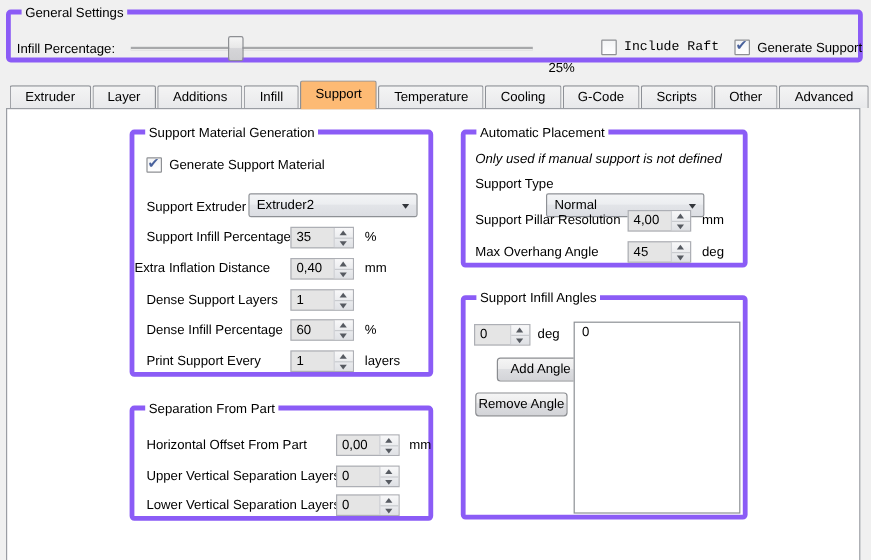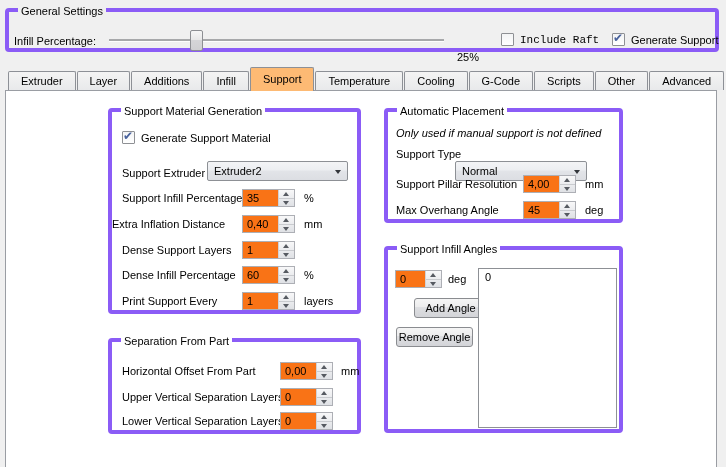--- a/index.html
+++ b/index.html
@@ -38,21 +38,21 @@
   .tab{height:19px;line-height:19px;padding:0 12px;margin-right:1px;box-sizing:border-box;
     border:1px solid #8d9096;border-bottom:none;border-radius:2px 2px 0 0;
     background:linear-gradient(#f4f4f4,#e8e9eb);white-space:nowrap;}
   .tab.active{height:24px;line-height:22px;margin-bottom:-1px;background:#fdba74;z-index:6;position:relative;}
 
   
   .panel{position:absolute;left:5px;top:90px;width:712px;height:380px;box-sizing:border-box;
     background:#ffffff;border:1px solid #9a9da3;}
 
   
-  .spin{position:absolute;height:18px;box-sizing:border-box;border:1px solid #adafb5;background:#f97316;display:flex;}
+  .spin{position:absolute;height:18px;box-sizing:border-box;border:1px solid #adafb5;background:#e5e5e5;display:flex;}
   .spin .sv{flex:1;padding:2px 0 0 4px;line-height:13px;}
   .spin .sb{width:16px;box-sizing:border-box;border-left:1px solid #d0d2d6;display:flex;flex-direction:column;
     background:linear-gradient(#f8f8f9,#dfe1e5);}
   .spin .su,.spin .sd{flex:1;position:relative;}
   .spin .sd{border-top:1px solid #c9cbcf;}
   .spin .su::after{content:"";position:absolute;left:4px;top:2px;width:0;height:0;
     border-left:3px solid transparent;border-right:3px solid transparent;border-bottom:4px solid #565a61;}
   .spin .sd::after{content:"";position:absolute;left:4px;top:2px;width:0;height:0;
     border-left:3px solid transparent;border-right:3px solid transparent;border-top:4px solid #565a61;}
 

